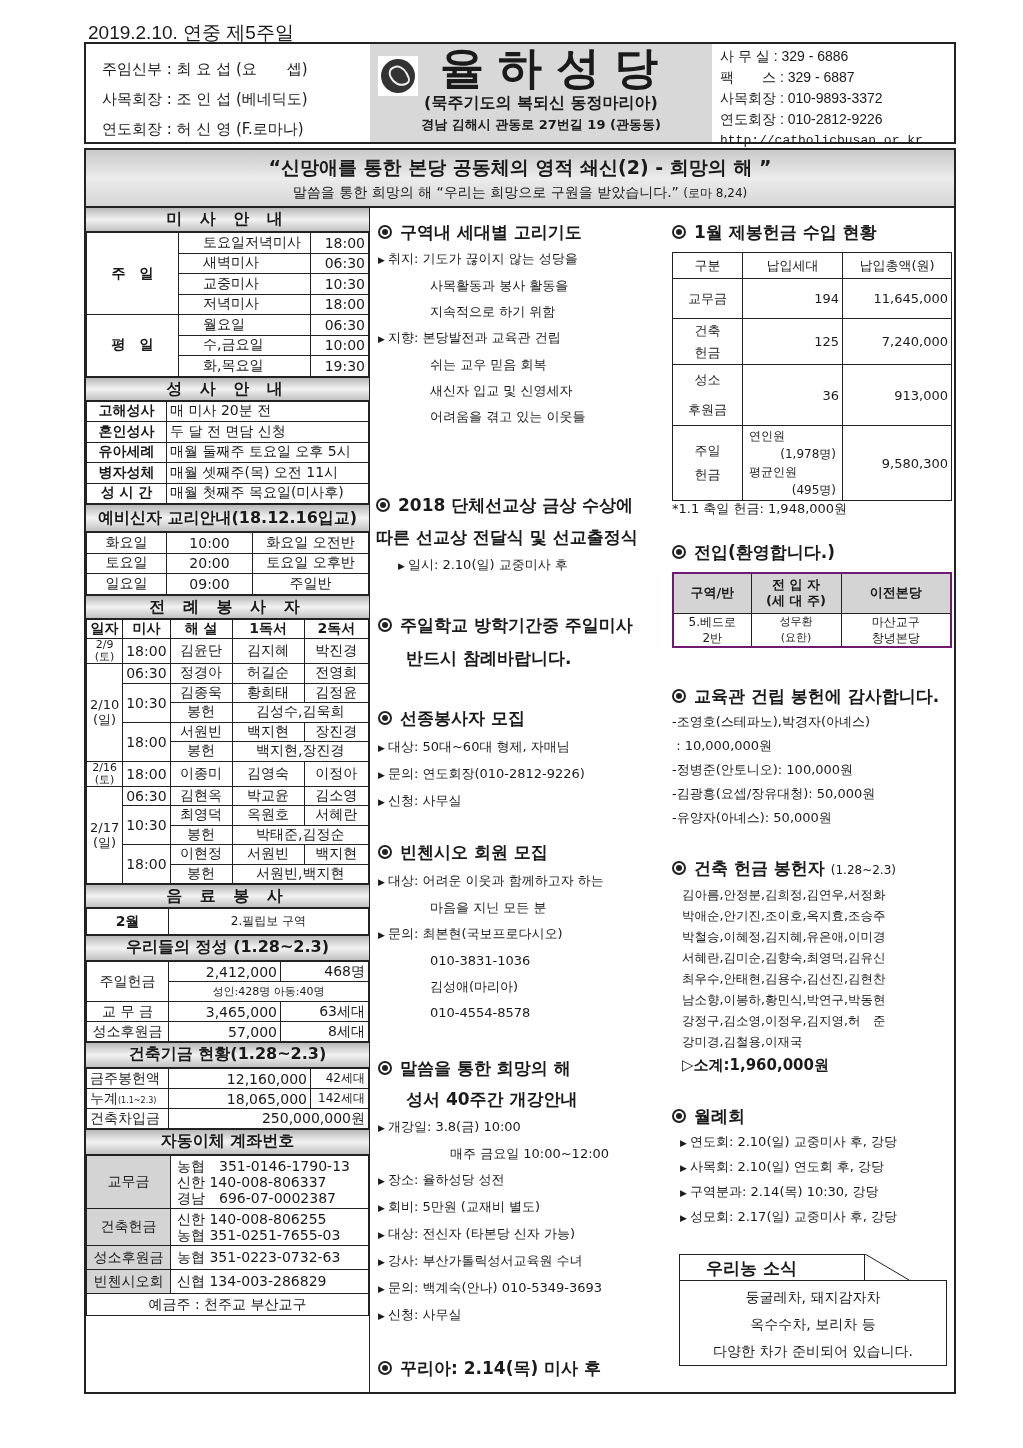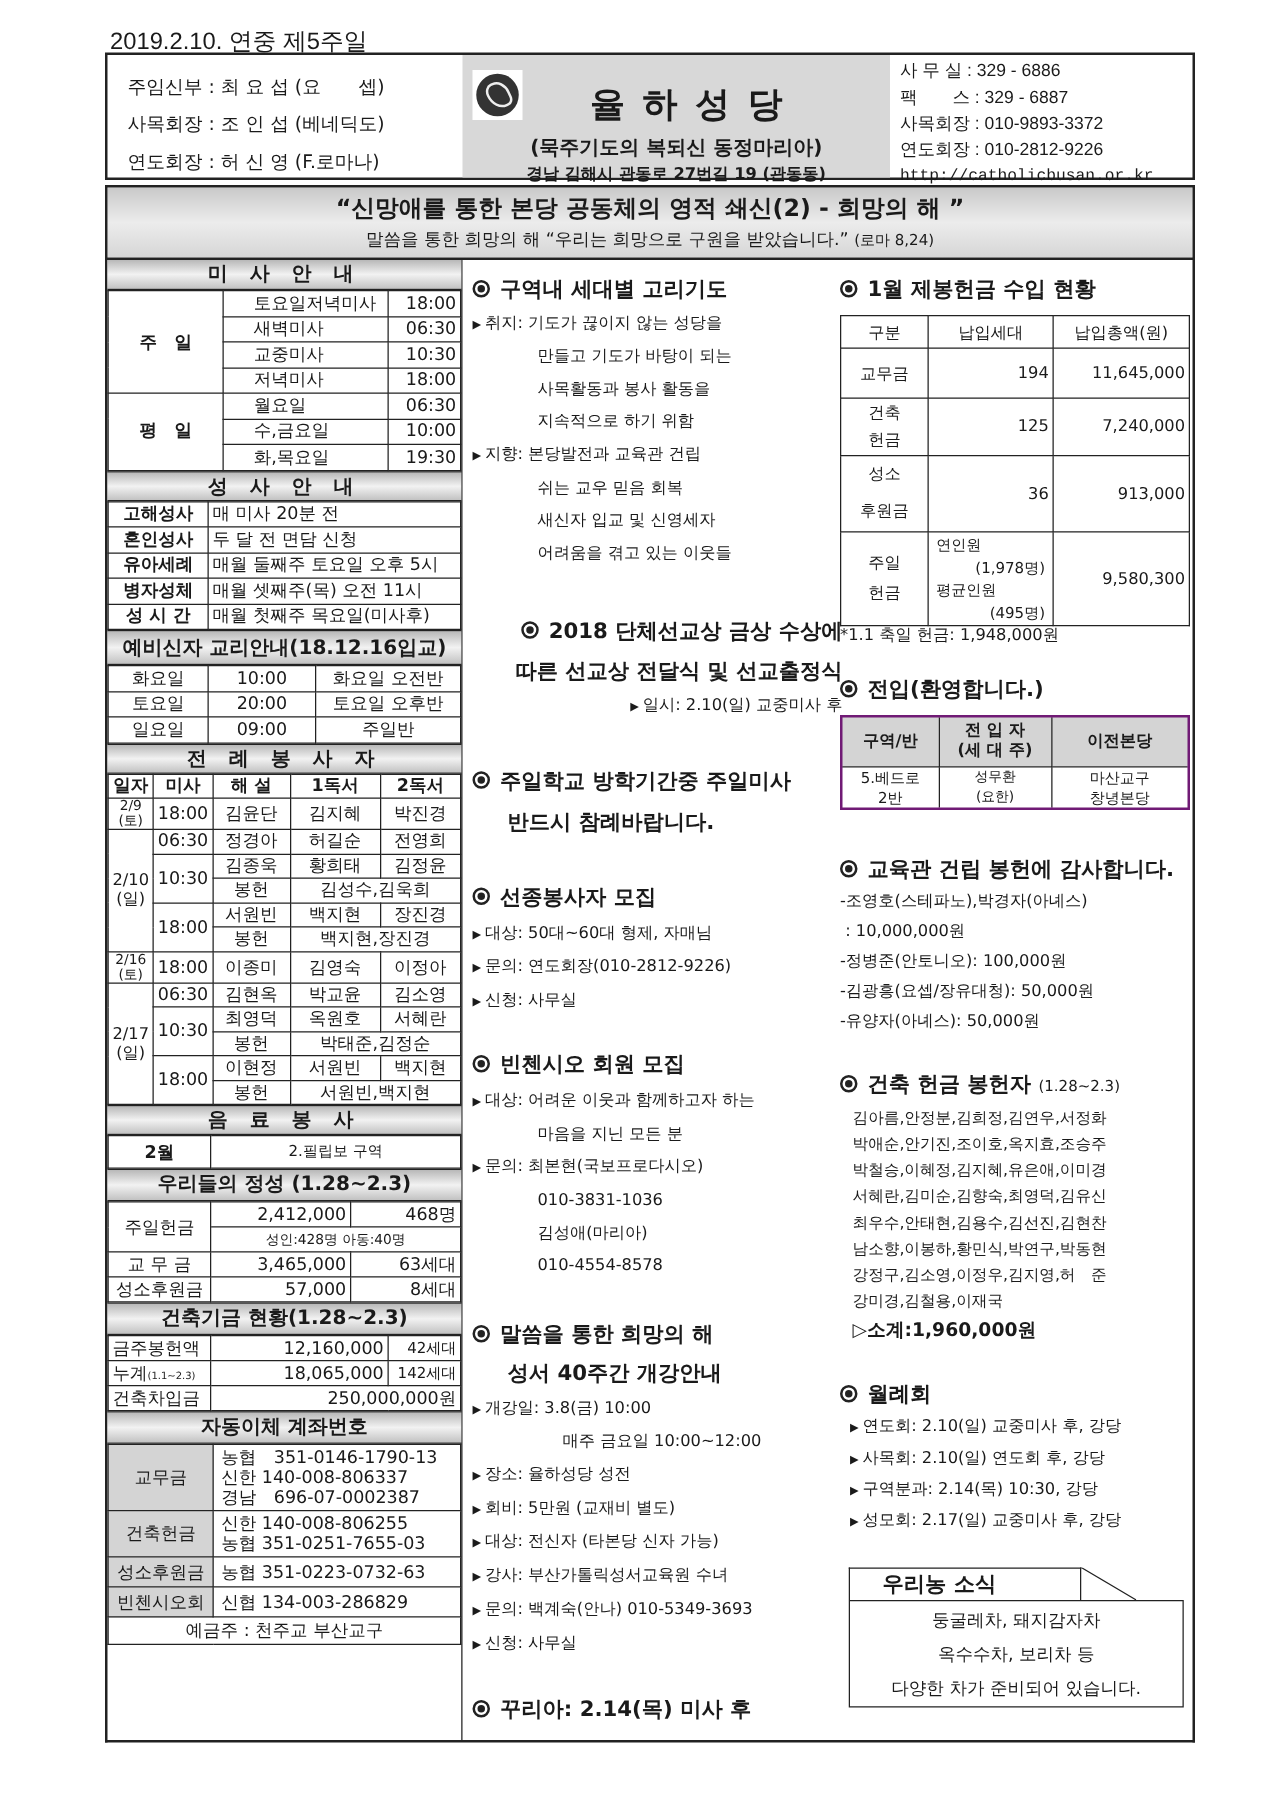--- a/index.html
+++ b/index.html
@@ -8,21 +8,21 @@
   .date-line { position: absolute; left: 88px; top: 20px; font-size: 19px; font-family: "Liberation Sans", sans-serif; }
 
   
   .header { position: absolute; left: 84px; top: 42px; width: 872px; height: 102px; border: 2px solid #222; display: flex; }
   .hdr-left { width: 284px; padding: 10px 0 0 16px; font-size: 15px; line-height: 30px; }
   .hdr-center { width: 342px; background: #d8d8d8; position: relative; text-align: center; }
   .hdr-right { flex: 1; padding: 2px 0 0 8px; font-size: 14px; line-height: 21px; font-family: "Liberation Sans", sans-serif; }
   .logo { position: absolute; left: 8px; top: 12px; width: 40px; height: 40px; background: #fff; display: flex; align-items: center; justify-content: center; }
   .logo-circle { width: 34px; height: 34px; border-radius: 50%; background: #333; position: relative; }
   .logo-circle::after { content: ""; position: absolute; left: 9px; top: 6px; width: 14px; height: 18px; border: 2px solid #eee; border-radius: 40% 60% 30% 70%; transform: rotate(-25deg); }
-  .church-name { font-size: 28px; font-weight: bold; letter-spacing: 14px; margin-top: 17px; margin-left: 30px; line-height: 46px; }
+  .church-name { font-size: 44px; font-weight: bold; letter-spacing: 14px; margin-top: 2px; margin-left: 30px; line-height: 46px; font-family: Liberation Serif, serif; }
   .church-sub { font-size: 16px; font-weight: bold; line-height: 22px; }
   .church-addr { font-size: 13px; font-weight: bold; line-height: 22px; }
 
   
   .banner { position: absolute; left: 84px; top: 148px; width: 872px; height: 60px; border: 2px solid #222; background: linear-gradient(#c9c9c9, #ececec 50%, #d6d6d6); text-align: center; }
   .banner-title { font-size: 19px; font-weight: bold; margin-top: 4px; line-height: 26px; }
   .banner-sub { font-size: 14px; line-height: 24px; }
   .banner-sub small { font-size: 12px; }
 
   
@@ -350,30 +350,29 @@
             <td colspan="2" class="c" style="height:22px;">예금주 : 천주교 부산교구</td>
           </tr>
     </tbody>
       </table>
   </div>
 
   <div class="col-mid">
     <div class="notice" style="top:10px;">
       <div class="n-title"><span class="dot"></span><span>구역내 세대별 고리기도</span></div>
       <div class="n-line"><span class="arr">▶</span><span>취지:</span> <span>기도가 끊이지 않는 성당을</span></div>
-      <div class="n-line indent">만들고 기도가 바탕이 되는</div>
       <div class="n-line indent">사목활동과 봉사 활동을</div>
       <div class="n-line indent">지속적으로 하기 위함</div>
       <div class="n-line"><span class="arr">▶</span><span>지향:</span> <span>본당발전과 교육관 건립</span></div>
       <div class="n-line indent">쉬는 교우 믿음 회복</div>
       <div class="n-line indent">새신자 입교 및 신영세자</div>
       <div class="n-line indent">어려움을 겪고 있는 이웃들</div>
     </div>
 
-    <div class="notice" style="top:280px;left:16px;text-align:right;">
+    <div class="notice" style="top:280px;left:6px;">
       <div class="n-title" style="line-height:34px;"><span class="dot"></span><span>2018 단체선교상 금상 수상에</span></div>
       <div class="n-title" style="line-height:30px;">따른 선교상 전달식 및 선교출정식</div>
       <div class="n-line" style="padding-left:22px;"><span class="arr">▶</span><span>일시: 2.10(일) 교중미사 후</span></div>
     </div>
 
     <div class="notice" style="top:400px;">
       <div class="n-title" style="line-height:34px;"><span class="dot"></span><span>주일학교 방학기간중 주일미사</span></div>
       <div class="n-title" style="line-height:32px;padding-left:28px;">반드시 참례바랍니다.</div>
     </div>
 

